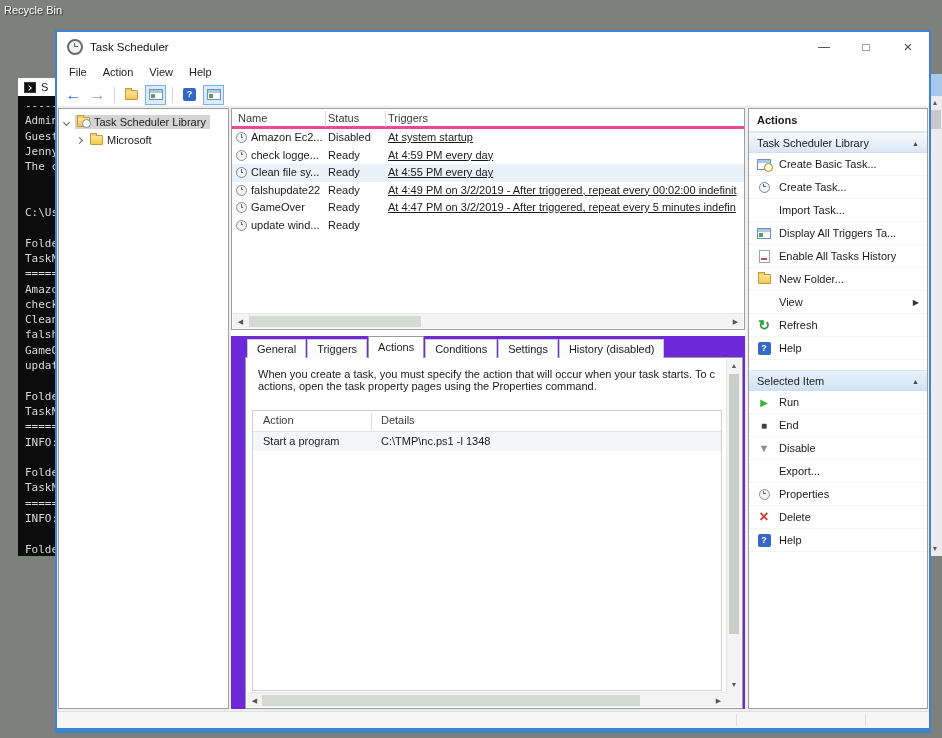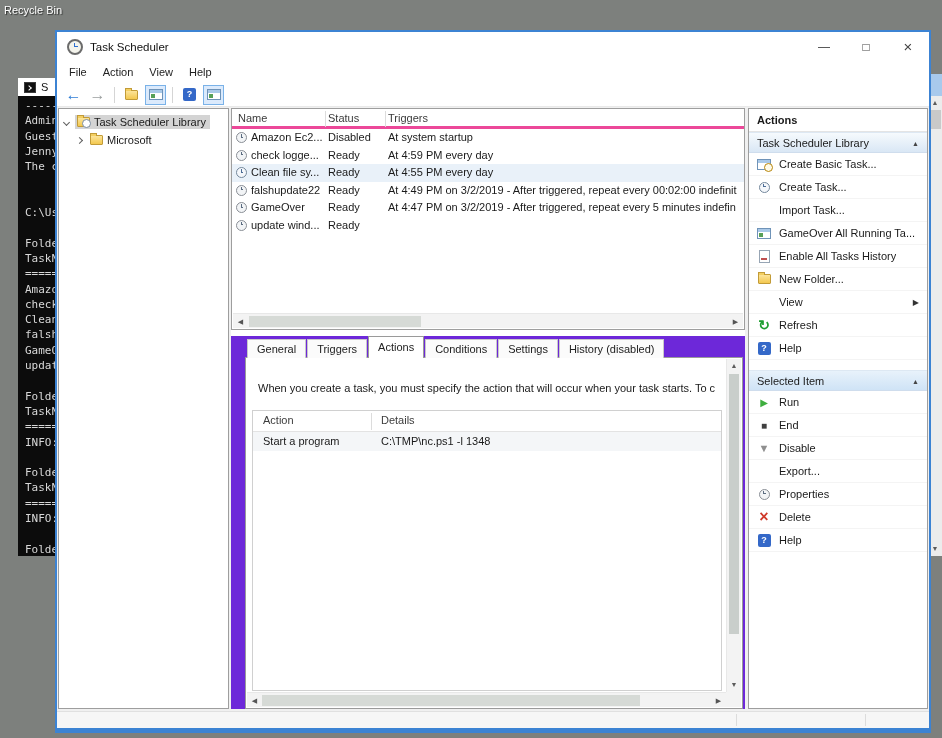--- a/index.html
+++ b/index.html
@@ -100,21 +100,21 @@
   .lp-header { position:relative; height:20px; border-bottom:3px solid #ec4899; color:#3c3c3c; }
   .lp-header .h-name { position:absolute; left:6px; top:3px; }
   .lp-header .h-status { position:absolute; left:96px; top:3px; }
   .lp-header .h-trig { position:absolute; left:156px; top:3px; }
   .hsep { position:absolute; top:2px; width:1px; height:16px; background:#dcdcdc; }
   .lrow { position:relative; height:17.5px; white-space:nowrap; }
   .lrow.hl { background:#e9f1f9; }
   .lrow .rico { position:absolute; left:4px; top:3px; }
   .lrow .c-name { position:absolute; left:19px; top:2px; width:74px; overflow:hidden; }
   .lrow .c-status { position:absolute; left:96px; top:2px; width:58px; overflow:hidden; }
-  .lrow .c-trig { position:absolute; left:156px; top:2px; right:0; overflow:hidden; }
+  .lrow .c-trig { position:absolute; left:156px; top:2px; right:0; overflow:hidden;text-decoration:underline; }
   .list-hscroll { position:absolute; left:1px; right:1px; bottom:1px; height:15px; background:#f3f3f3; border-top:1px solid #e8e8e8; }
   .sb-btn { position:absolute; width:15px; height:15px; color:#555; font-size:7px; text-align:center; line-height:15px; }
   .sb-left { left:0; top:0; } .sb-right { right:0; top:0; }
   .list-hthumb { position:absolute; left:16px; top:2px; width:172px; height:11px; background:#d6dad6; }
 
   .lower-panel { position:absolute; left:0; right:0; top:228px; bottom:0; background:#6d28d9; }
   .tabs { position:absolute; left:16px; top:0; height:22px; display:flex; align-items:flex-end; z-index:3; }
   .tab { height:19px; line-height:18px; padding:0 9px; background:#fbfbfb; border:1px solid #c9c9c9;
          border-bottom:none; margin-right:1px; color:#222; }
   .tab.active { height:22px; line-height:21px; background:#fff; border:1px solid #9a9a9a; border-bottom:none; }
@@ -324,21 +324,22 @@
           <div class="tabs">
             <div class="tab">General</div>
             <div class="tab">Triggers</div>
             <div class="tab active">Actions</div>
             <div class="tab">Conditions</div>
             <div class="tab">Settings</div>
             <div class="tab">History (disabled)</div>
           </div>
 
           <div class="tab-box">
-            <div class="desc" style="top:23px">When you create a task, you must specify the action that will occur when your task starts.  To c</div>
+            <div class="desc" style="top:9px">When you create a task, you must specify the action that will occur when your task starts.  To c</div>
+            <div class="desc" style="top:21px">actions, open the task property pages using the Properties command.</div>
 
             <div class="action-table">
               <div class="at-header">
                 <span class="a-col">Action</span>
                 <span class="d-col">Details</span>
                 <span class="at-vsep"></span>
               </div>
               <div class="at-row">
                 <span class="a-cell">Start a program</span>
                 <span class="d-cell">C:\TMP\nc.ps1 -l 1348</span>
@@ -381,21 +382,21 @@
             <span class="ap-label">Create Task...</span>
           </div>
           <div class="ap-item">
             <span class="ap-ico"></span>
             <span class="ap-label">Import Task...</span>
           </div>
           <div class="ap-item">
             <span class="ap-ico">
                 <span class="icwin icwin-green"></span>
               </span>
-            <span class="ap-label">GameOver All Running Ta...</span>
+            <span class="ap-label">Display All Triggers Ta...</span>
           </div>
           <div class="ap-item">
             <span class="ap-ico">
                 <span class="icdoc"></span>
               </span>
             <span class="ap-label">Enable All Tasks History</span>
           </div>
           <div class="ap-item">
             <span class="ap-ico">
                 <span class="fold"></span>

